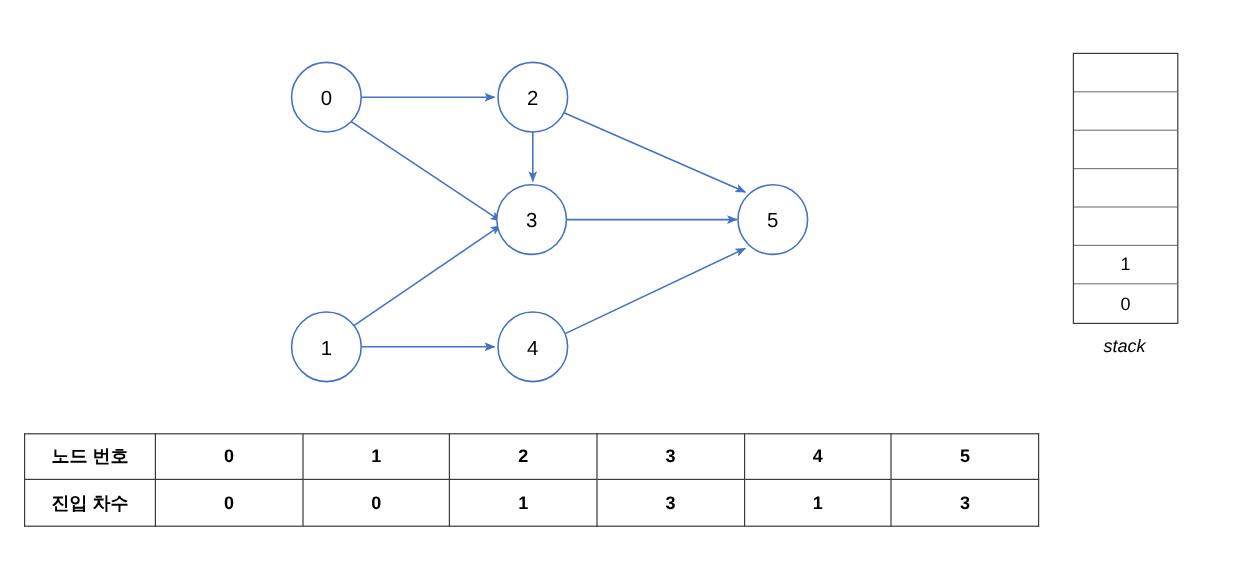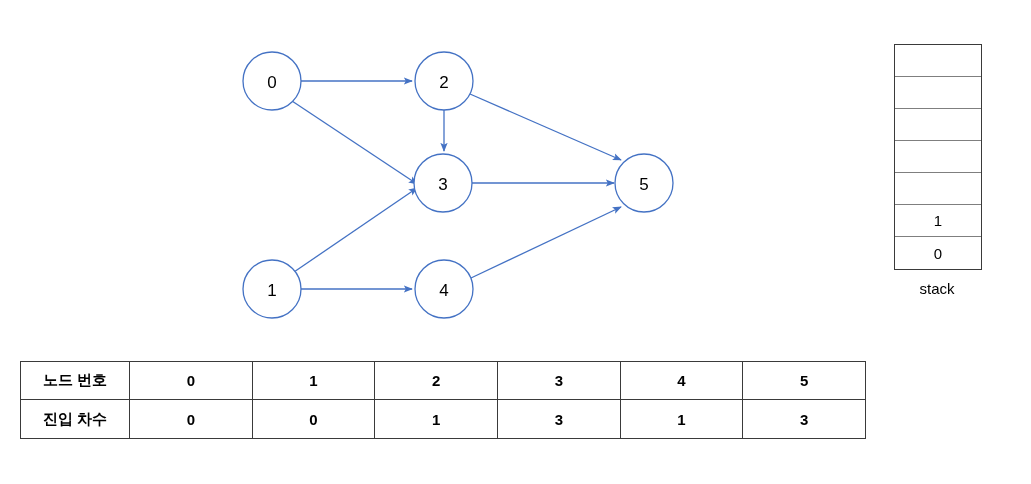--- a/index.html
+++ b/index.html
@@ -68,20 +68,21 @@
   }
   .stack-cell:last-child {
     border-bottom: none;
   }
   #stack-caption {
     margin-top: 10px;
     text-align: center;
     font-size: 15px;
     color: #000000;
     width: 86px;
+    font-style: italic;
   }
 
   
   #degree-table {
     position: absolute;
     left: 20px;
     top: 361px;
     border-collapse: collapse;
     table-layout: fixed;
     width: 846px;

